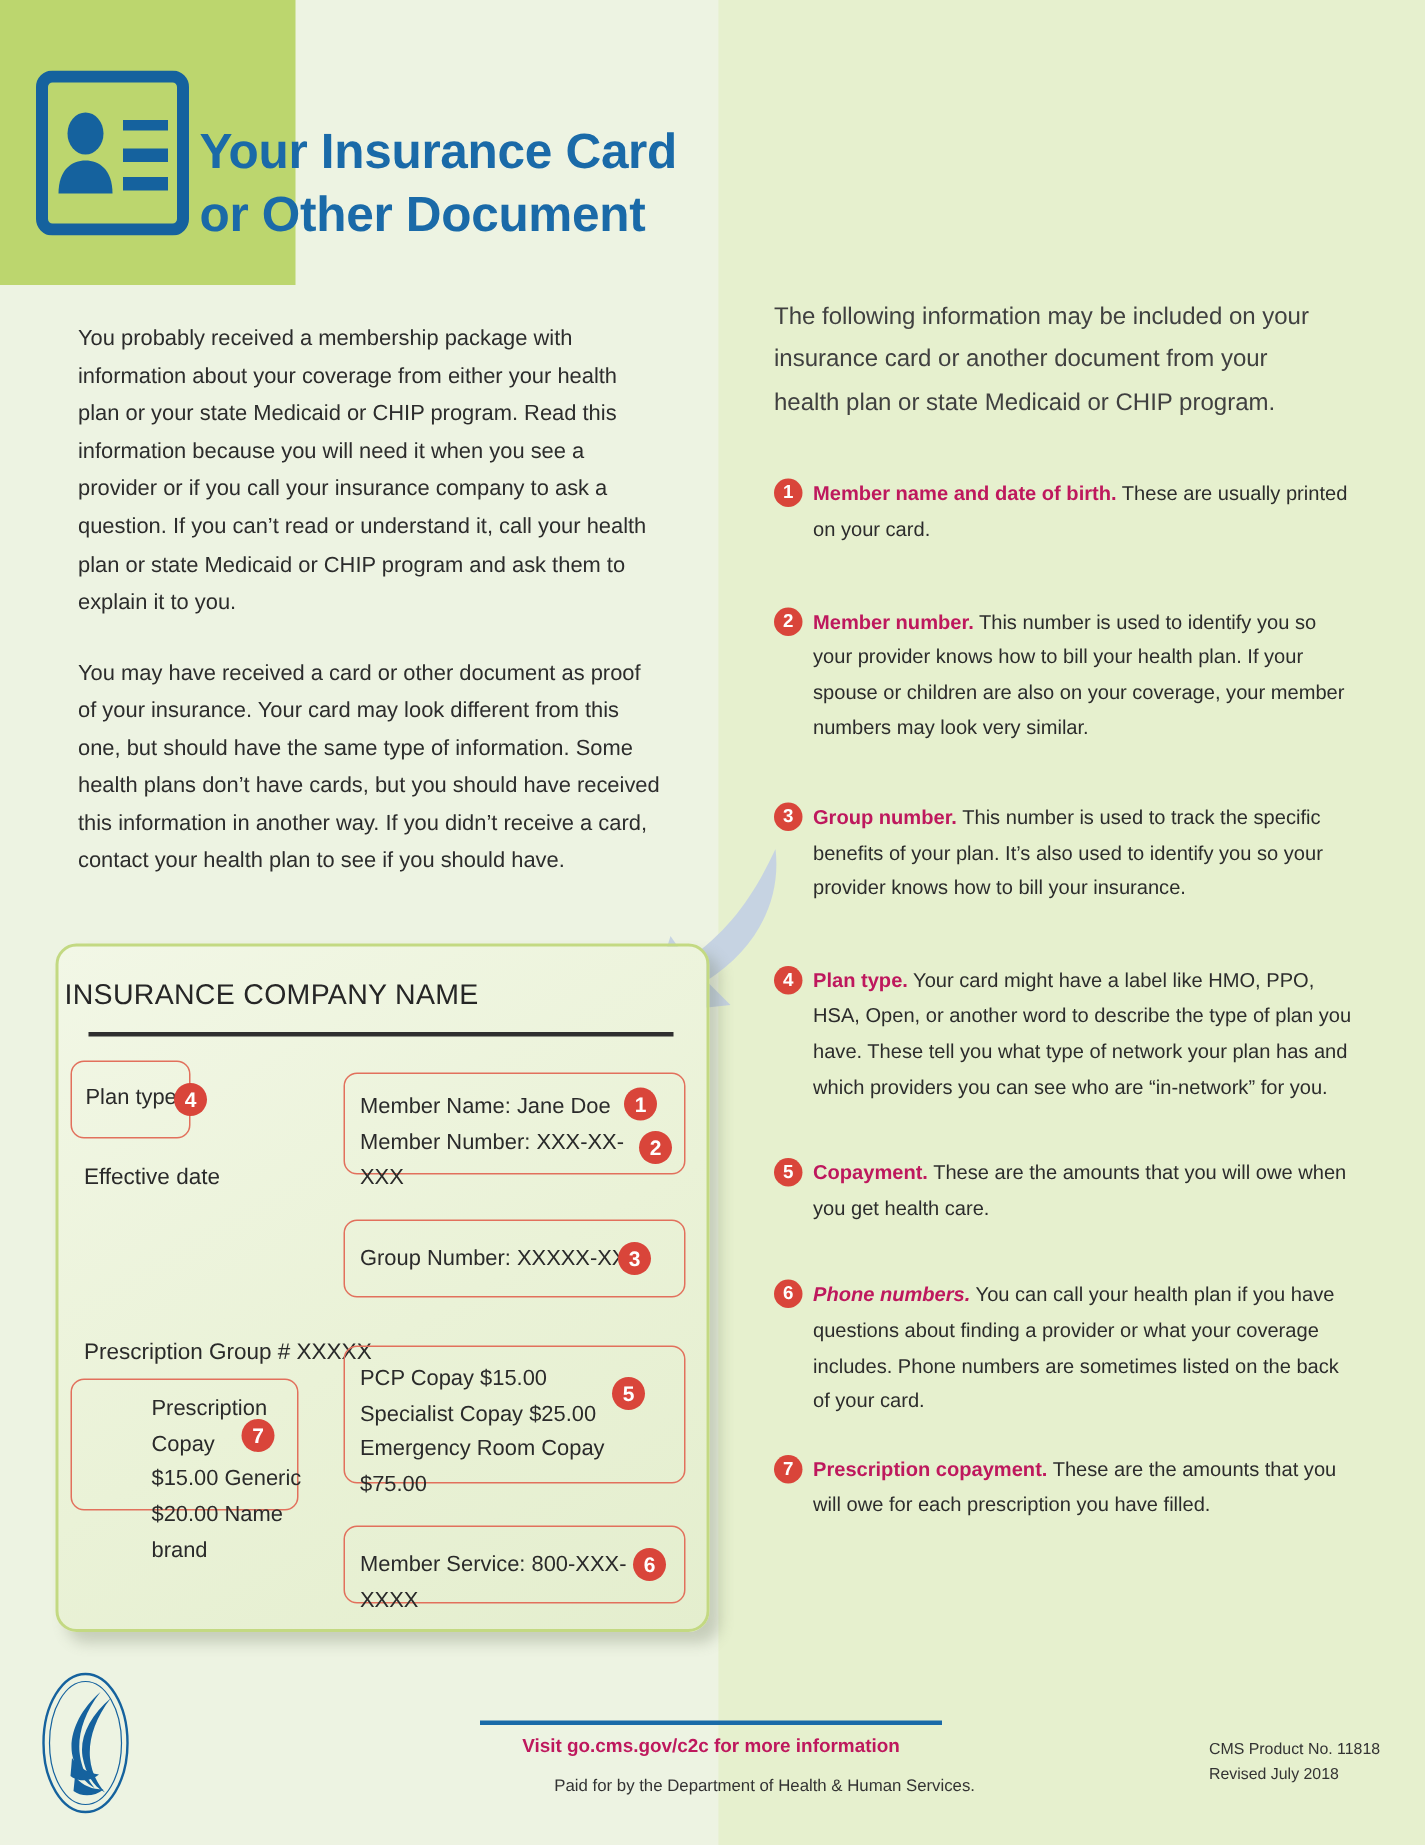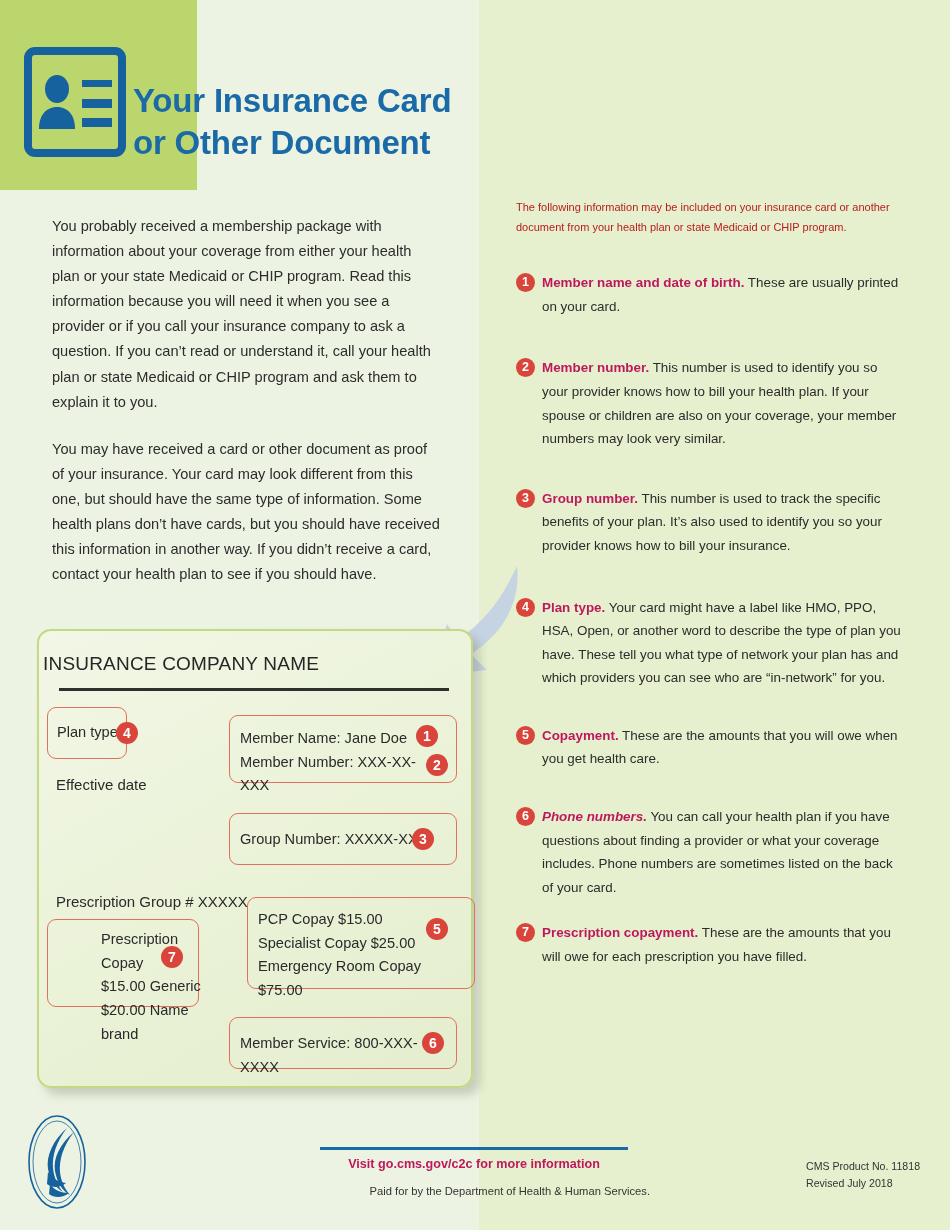--- a/index.html
+++ b/index.html
@@ -166,22 +166,22 @@
   }
 
   
   #right-col {
     position: absolute;
     left: 516px;
     top: 198px;
     width: 390px;
   }
   #right-intro {
-    font-size: 11px;
-    color: #b91c1c;
+    font-size: 16px;
+    color: #404040;
     line-height: 1.78;
     margin: 0 16px 34px 0;
   }
   .item {
     position: relative;
     padding-left: 26px;
     margin-bottom: 30px;
     font-size: 13.4px;
     line-height: 1.76;
     color: #2c2c2c;
@@ -316,21 +316,21 @@
       </div>
       <span class="badge badge-abs" style="left:186px; top:9px;">1</span>
       <span class="badge badge-abs" style="left:196px; top:38px;">2</span>
     </div>
 
     <div class="cbox" style="left:190px; top:182px; width:228px; height:52px;">
       <div class="lines" style="position:absolute;left:10px;top:14px;">Group Number: XXXXX-XXX</div>
       <span class="badge badge-abs" style="left:182px; top:14px;">3</span>
     </div>
 
-    <div class="cbox" style="left:208px; top:266px; width:228px; height:92px;">
+    <div class="cbox" style="left:190px; top:266px; width:228px; height:92px;">
       <div class="lines" style="position:absolute;left:10px;top:10px;width:200px;">
         <div>PCP Copay $15.00</div>
         <div>Specialist Copay $25.00</div>
         <div>Emergency Room Copay $75.00</div>
       </div>
       <span class="badge badge-abs" style="left:178px; top:20px;">5</span>
     </div>
 
     <div class="cbox" style="left:190px; top:386px; width:228px; height:52px;">
       <div class="lines" style="position:absolute;left:10px;top:14px;">Member Service: 800-XXX-XXXX</div>

